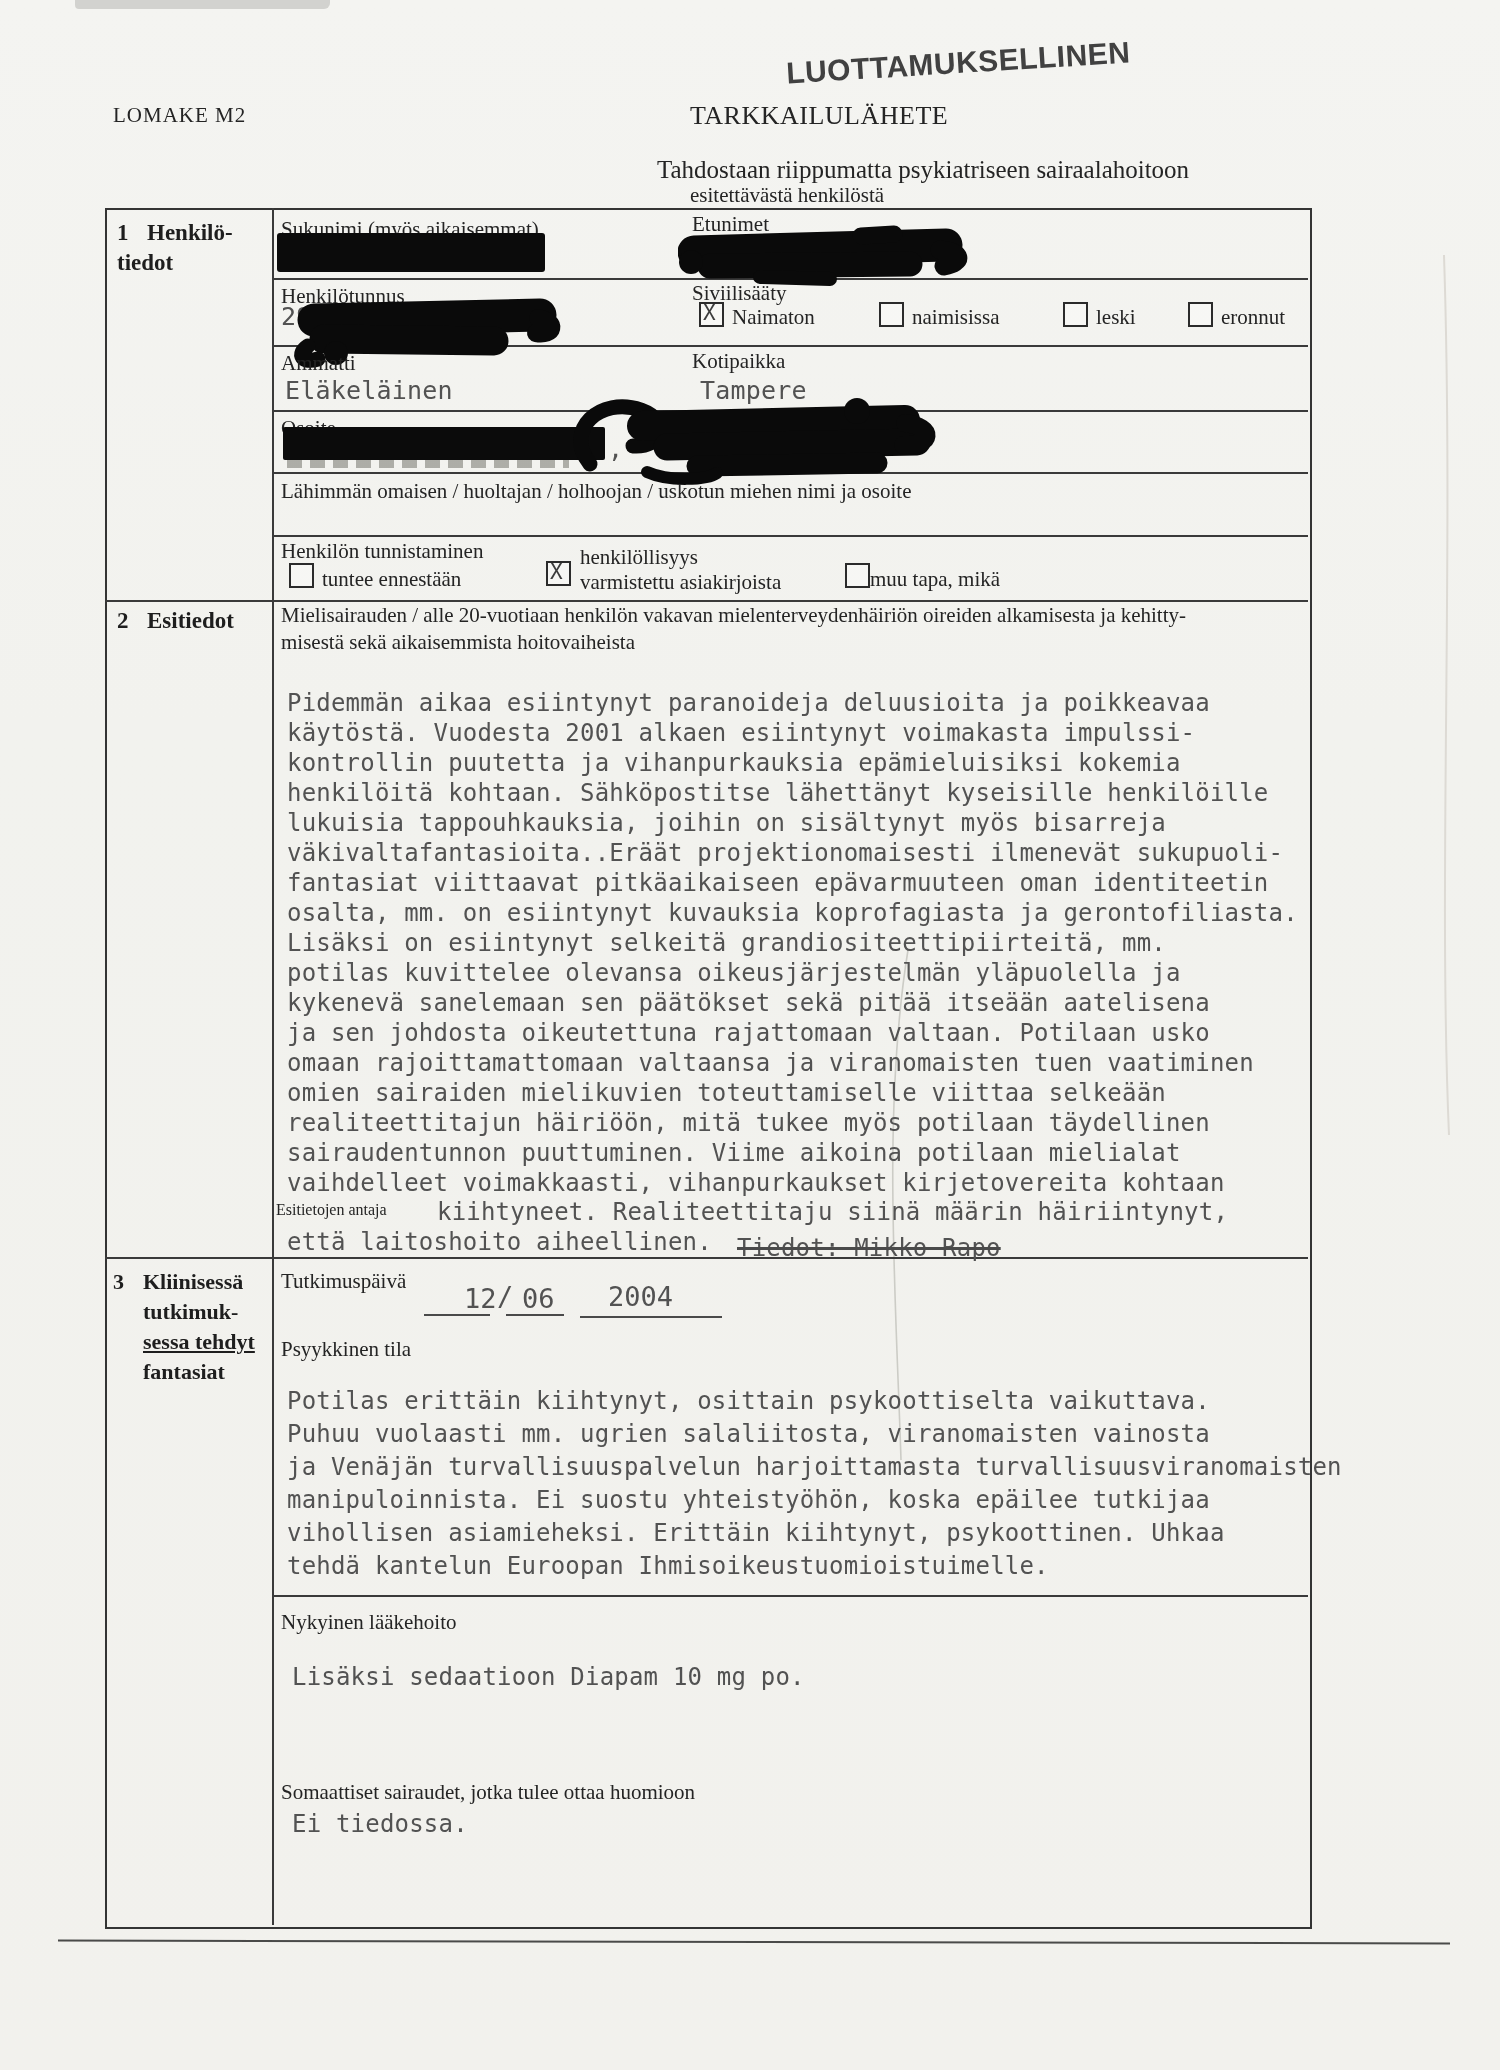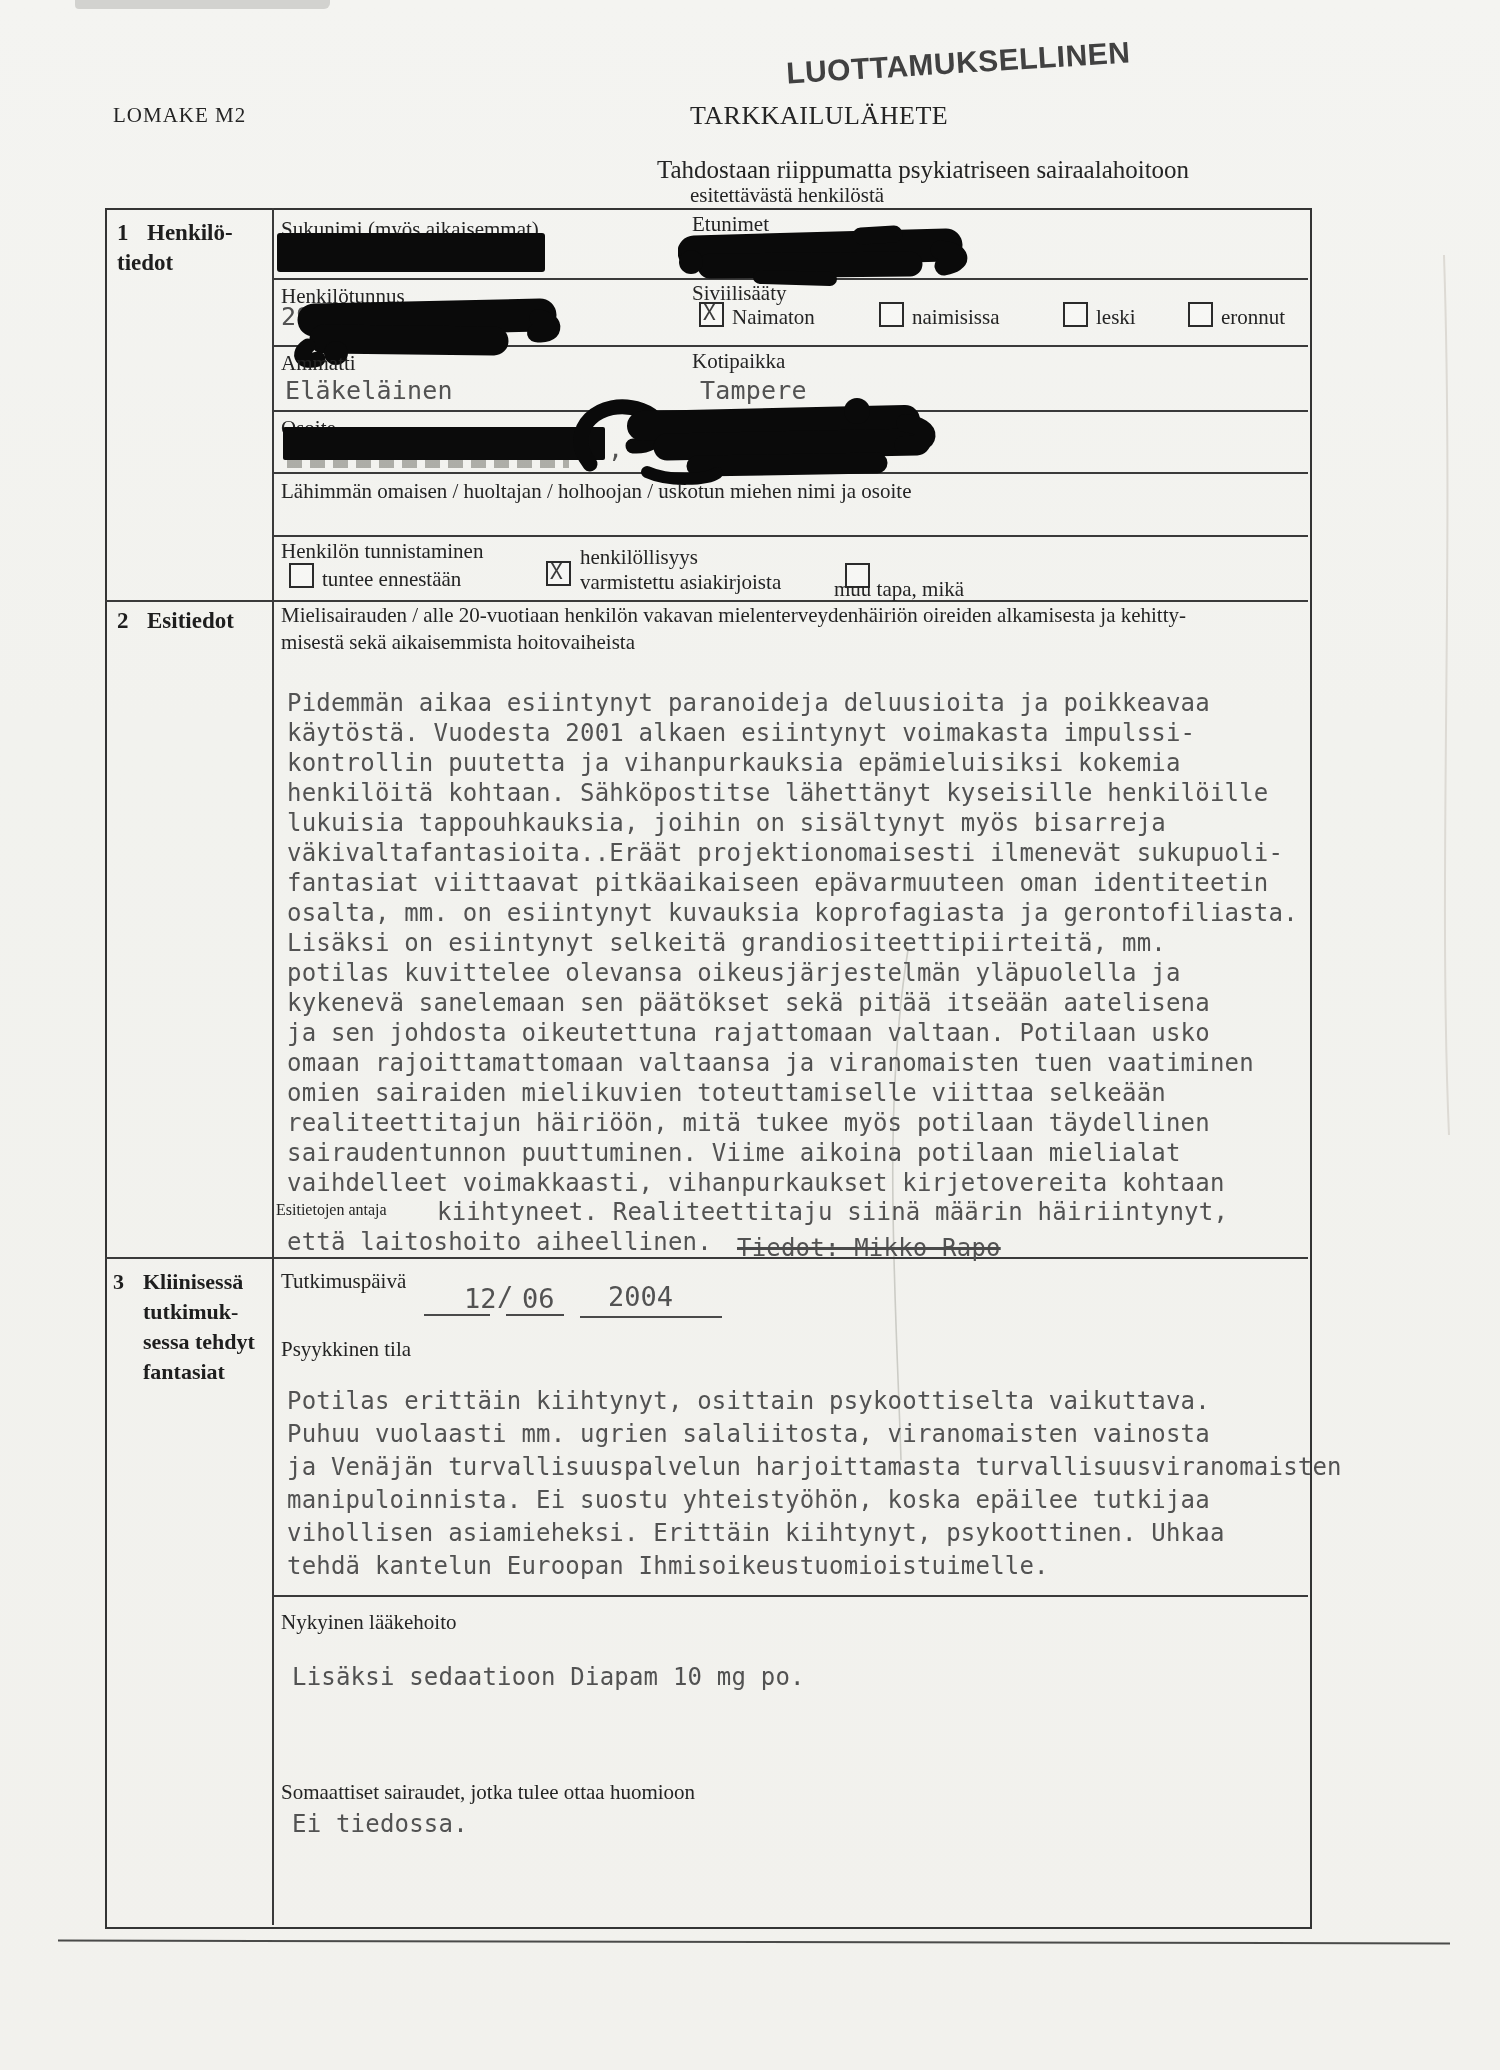--- a/index.html
+++ b/index.html
@@ -135,37 +135,37 @@
     </div>
   <div class="abs serif flabel" style="left:322px;top:567px;">tuntee ennestään</div>
   <div class="cb" style="left:546px;top:561px;">
       <span class="mark">X</span>
     </div>
   <div class="abs serif flabel" style="left:580px;top:545px;">henkilöllisyys</div>
   <div class="abs serif flabel" style="left:580px;top:570px;">varmistettu asiakirjoista</div>
   <div class="cb" style="left:845px;top:563px;">
       <span class="mark"></span>
     </div>
-  <div class="abs serif flabel" style="left:834px;top:567px;margin-top:10px;">muu tapa, mikä</div>
+  <div class="abs serif flabel" style="left:870px;top:567px;">muu tapa, mikä</div>
 
   <div class="abs sechead" style="left:117px;top:606px;">
     <div><span class="secnum">2</span><span>Esitiedot</span></div>
   </div>
   <div class="abs serif" style="left:281px;top:603px;font-size:21px;">Mielisairauden / alle 20-vuotiaan henkilön vakavan mielenterveydenhäiriön oireiden alkamisesta ja kehitty-</div>
   <div class="abs serif" style="left:281px;top:630px;font-size:21px;">misestä sekä aikaisemmista hoitovaiheista</div>
   <div class="abs mono typed tblock" style="left:287px;top:688px;line-height:30px;"><div>Pidemmän aikaa esiintynyt paranoideja deluusioita ja poikkeavaa</div><div>käytöstä. Vuodesta 2001 alkaen esiintynyt voimakasta impulssi-</div><div>kontrollin puutetta ja vihanpurkauksia epämieluisiksi kokemia</div><div>henkilöitä kohtaan. Sähköpostitse lähettänyt kyseisille henkilöille</div><div>lukuisia tappouhkauksia, joihin on sisältynyt myös bisarreja</div><div>väkivaltafantasioita..Eräät projektionomaisesti ilmenevät sukupuoli-</div><div>fantasiat viittaavat pitkäaikaiseen epävarmuuteen oman identiteetin</div><div>osalta, mm. on esiintynyt kuvauksia koprofagiasta ja gerontofiliasta.</div><div>Lisäksi on esiintynyt selkeitä grandiositeettipiirteitä, mm.</div><div>potilas kuvittelee olevansa oikeusjärjestelmän yläpuolella ja</div><div>kykenevä sanelemaan sen päätökset sekä pitää itseään aatelisena</div><div>ja sen johdosta oikeutettuna rajattomaan valtaan. Potilaan usko</div><div>omaan rajoittamattomaan valtaansa ja viranomaisten tuen vaatiminen</div><div>omien sairaiden mielikuvien toteuttamiselle viittaa selkeään</div><div>realiteettitajun häiriöön, mitä tukee myös potilaan täydellinen</div><div>sairaudentunnon puuttuminen. Viime aikoina potilaan mielialat</div><div>vaihdelleet voimakkaasti, vihanpurkaukset kirjetovereita kohtaan</div></div>
   <div class="abs serif" style="left:276px;top:1201px;font-size:16px;">Esitietojen antaja</div>
   <div class="abs mono typed" style="left:437px;top:1198px;">kiihtyneet. Realiteettitaju siinä määrin häiriintynyt,</div>
   <div class="abs mono typed" style="left:287px;top:1228px;">että laitoshoito aiheellinen.</div>
   <div class="abs mono typed" style="left:737px;top:1234px;text-decoration:line-through;text-decoration-thickness:2.5px;text-decoration-color:#4a4a4a;">Tiedot: Mikko Rapo</div>
 
   <div class="abs sechead" style="left:113px;top:1267px;font-size:22px;">
     <div><span class="secnum">3</span><span>Kliinisessä</span></div>
     <div style="margin-left:30px;">tutkimuk-</div>
-    <div style="margin-left:30px;">sessa tehdyt</div>
+    <div style="margin-left:30px;text-decoration:underline;">sessa tehdyt</div>
     <div style="margin-left:30px;">fantasiat</div>
   </div>
 
   <div class="abs serif flabel" style="left:281px;top:1269px;">Tutkimuspäivä</div>
   <div class="abs mono" style="left:464px;top:1283px;font-size:27px;">12</div>
   <div class="abs mono" style="left:497px;top:1281px;font-size:27px;">/</div>
   <div class="abs mono" style="left:522px;top:1283px;font-size:27px;">06</div>
   <div class="abs mono" style="left:608px;top:1281px;font-size:27px;">2004</div>
   <div class="hline" style="left:424px;top:1314px;width:66px;background:#4a4a4a;"></div>
   <div class="hline" style="left:506px;top:1314px;width:58px;background:#4a4a4a;"></div>

